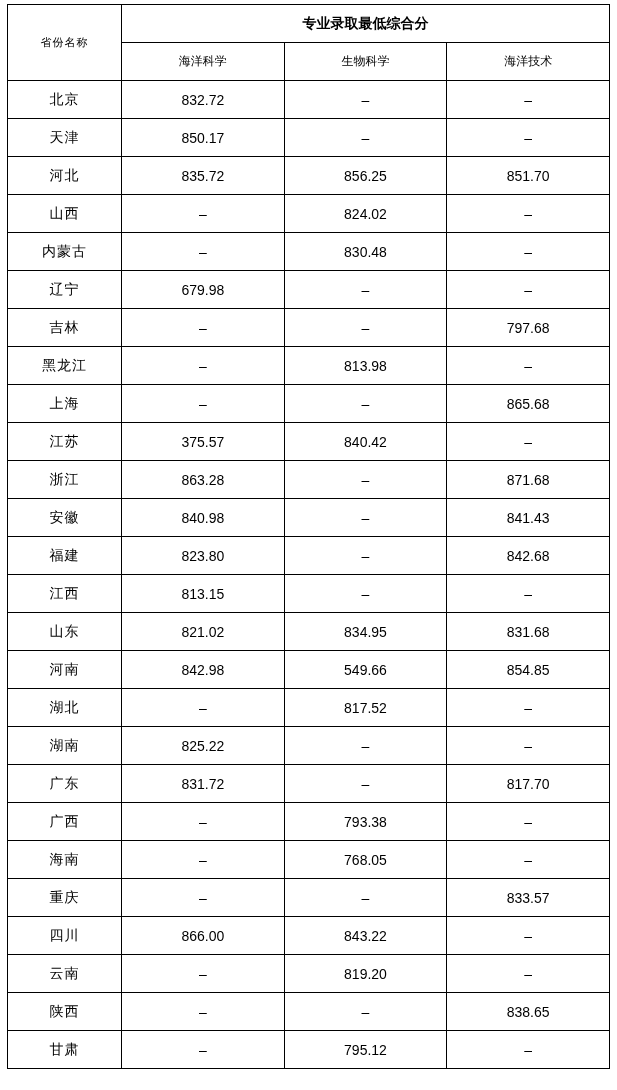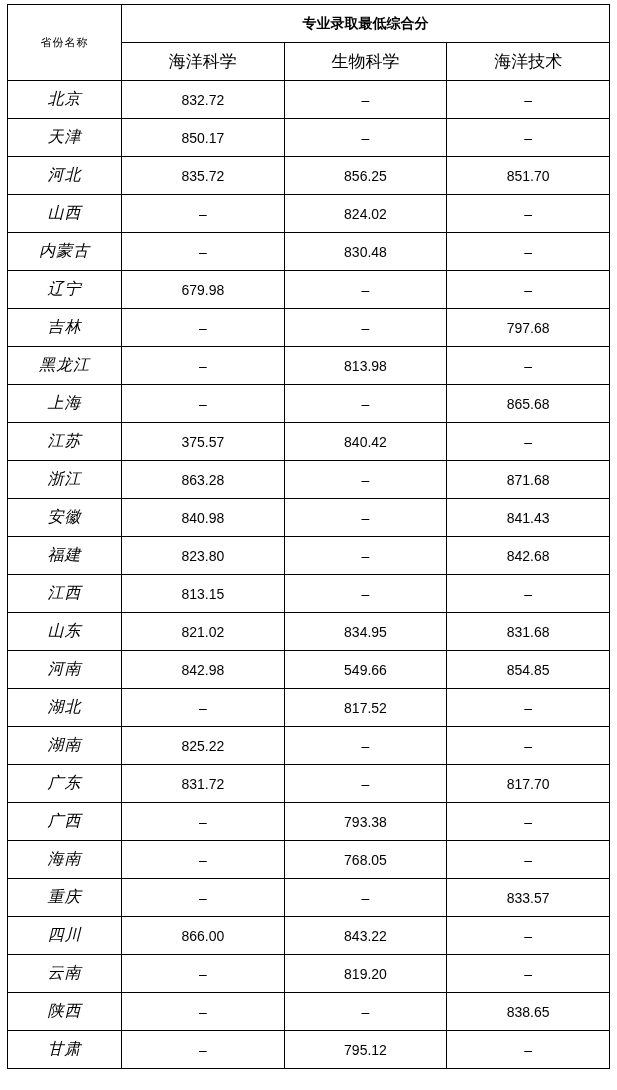--- a/index.html
+++ b/index.html
@@ -37,26 +37,25 @@
     font-size: 11px;
     letter-spacing: 1px;
     margin-top: 13px;
   }
   table.score-table th.group-head {
     font-size: 14px;
     font-weight: bold;
   }
   table.score-table th.major-head {
     width: 163px;
-    font-size: 17px;
+    font-size: 12px;
   }
   table.score-table td.province-cell {
-    font-size: 16px;
+    font-size: 14px;
     letter-spacing: 1px;
-    font-style: italic;
   }
   table.score-table td.score-cell {
     font-size: 14px;
   }
 </style>
 </head>
 <body>
 
 <div class="page">
   <table class="score-table">

